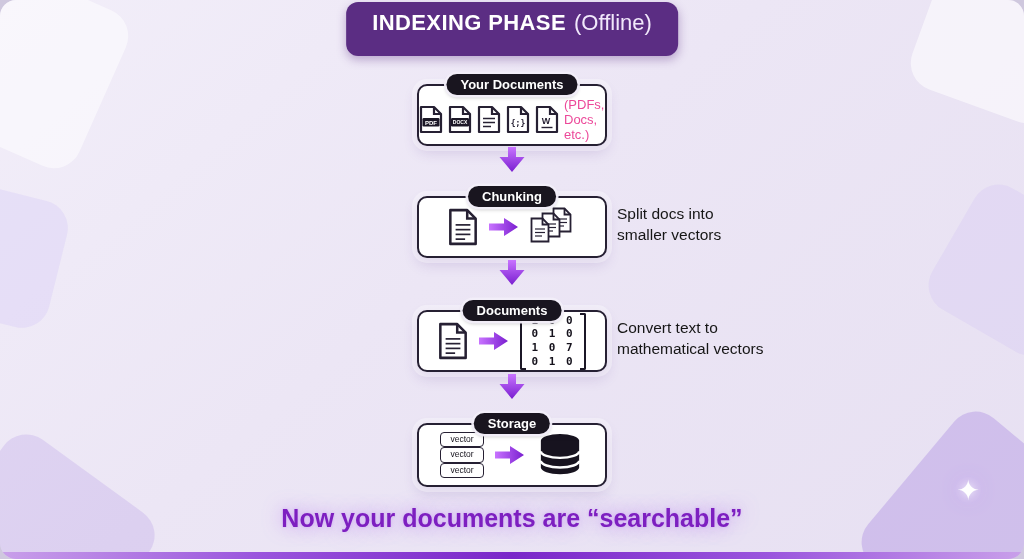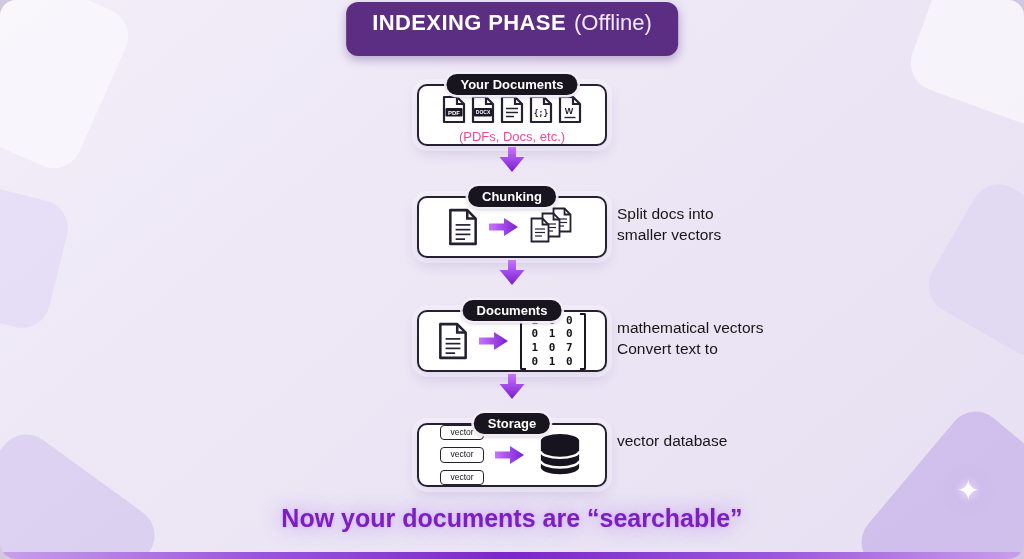--- a/index.html
+++ b/index.html
@@ -34,21 +34,21 @@
 
   
   .step{position:absolute;left:50%;transform:translateX(-50%);width:190px;background:#fff;
     border:2px solid var(--box-border);border-radius:10px;
     box-shadow:0 0 0 5px rgba(255,255,255,.35),0 6px 14px rgba(90,50,150,.18);
     display:flex;align-items:center;justify-content:center;gap:11px}
   .pill{position:absolute;top:-12px;left:50%;transform:translateX(-50%);
     background:var(--pill-dark);color:#fff;font-size:13px;font-weight:700;
     padding:3px 14px;border-radius:999px;white-space:nowrap;z-index:3;
     box-shadow:0 0 0 2.5px rgba(242,238,249,.95),0 2px 4px rgba(0,0,0,.3)}
-  .step-documents{top:84px;height:62px;flex-direction:column;gap:5px;padding-top:9px}
+  .step-documents{top:84px;height:62px;flex-direction:row;gap:5px;padding-top:9px}
   .step-chunking{top:196px;height:62px}
   .step-embedding{top:310px;height:62px}
   .step-storage{top:423px;height:64px}
 
   .files-row{display:flex;gap:5px;align-items:flex-end}
   .caption{font-size:13px;color:#ec4899}
 
   .down-arrow{position:absolute;left:50%;transform:translateX(-50%)}
   .a1{top:147px}.a2{top:260px}.a3{top:374px}
 
@@ -61,21 +61,21 @@
   
   .matrix{display:flex;align-items:stretch}
   .matrix .rows{display:flex;flex-direction:column;justify-content:center;
     font-family:"DejaVu Sans Mono",monospace;font-size:11px;font-weight:700;
     line-height:1.25;letter-spacing:2px;padding:1px 5px;color:#15121c;text-align:center}
   .bracket{width:6px;border:2px solid #1b1726}
   .bracket.left{border-right:0;border-radius:2px 0 0 2px}
   .bracket.right{border-left:0;border-radius:0 2px 2px 0}
 
   
-  .vectors{display:flex;flex-direction:column;gap:7px;align-items:center}
+  .vectors{display:flex;flex-direction:column;gap:0;align-items:center}
   .vector-pill{border:1.5px solid var(--box-border);border-radius:4px;background:#fff;
     font-size:8.5px;color:#15121c;padding:1px 9px;line-height:1.3}
 
   .doc-stack{position:relative;width:46px;height:40px}
   .doc-stack .mini{position:absolute}
   .doc-stack .m1{left:22px;top:0;z-index:1}
   .doc-stack .m2{left:11px;top:5px;z-index:2}
   .doc-stack .m3{left:0;top:10px;z-index:3}
 
   
@@ -232,22 +232,22 @@
       <div class="rows">
         <span>1 0 0</span>
         <span>0 1 0</span>
         <span>1 0 7</span>
         <span>0 1 0</span>
       </div>
       <div class="bracket right"></div>
     </div>
   </section>
   <div class="side-text side-embedding">
+    <div>Convert text to</div>
     <div>mathematical vectors</div>
-    <div>Convert text to</div>
   </div>
 
   <div class="down-arrow a3">
     <svg width="26" height="26" viewBox="0 0 26 26">
         <path d="M9 0 H17 V10 H25.5 L13 25 L0.5 10 H9 Z" fill="url(#gradDown)"></path>
       </svg>
   </div>
 
   <section class="step step-storage">
     <div class="pill">Storage</div>
@@ -260,18 +260,17 @@
       <path d="M0 6.5 H15 V1 L29 10 L15 19 V13.5 H0 Z" fill="url(#gradRight)"></path>
     </svg>
     <svg width="48" height="44" viewBox="0 0 50 46">
       <ellipse cx="25" cy="8" rx="20" ry="7" fill="#17131f"></ellipse>
       <path d="M5 8 v28 c0 3.87 8.95 7 20 7 s20 -3.13 20 -7 v-28" fill="#17131f"></path>
       <path d="M5 19 c0 3.87 8.95 7 20 7 s20 -3.13 20 -7" fill="none" stroke="#ffffff" stroke-width="2.6"></path>
       <path d="M5 29 c0 3.87 8.95 7 20 7 s20 -3.13 20 -7" fill="none" stroke="#ffffff" stroke-width="2.6"></path>
     </svg>
   </section>
   <div class="side-text side-storage">
-    <div>vector database</div>
   </div>
 
   <div class="footer">Now your documents are “searchable”</div>
   <div class="bottom-bar"></div>
 </div>
 
 </body></html>

